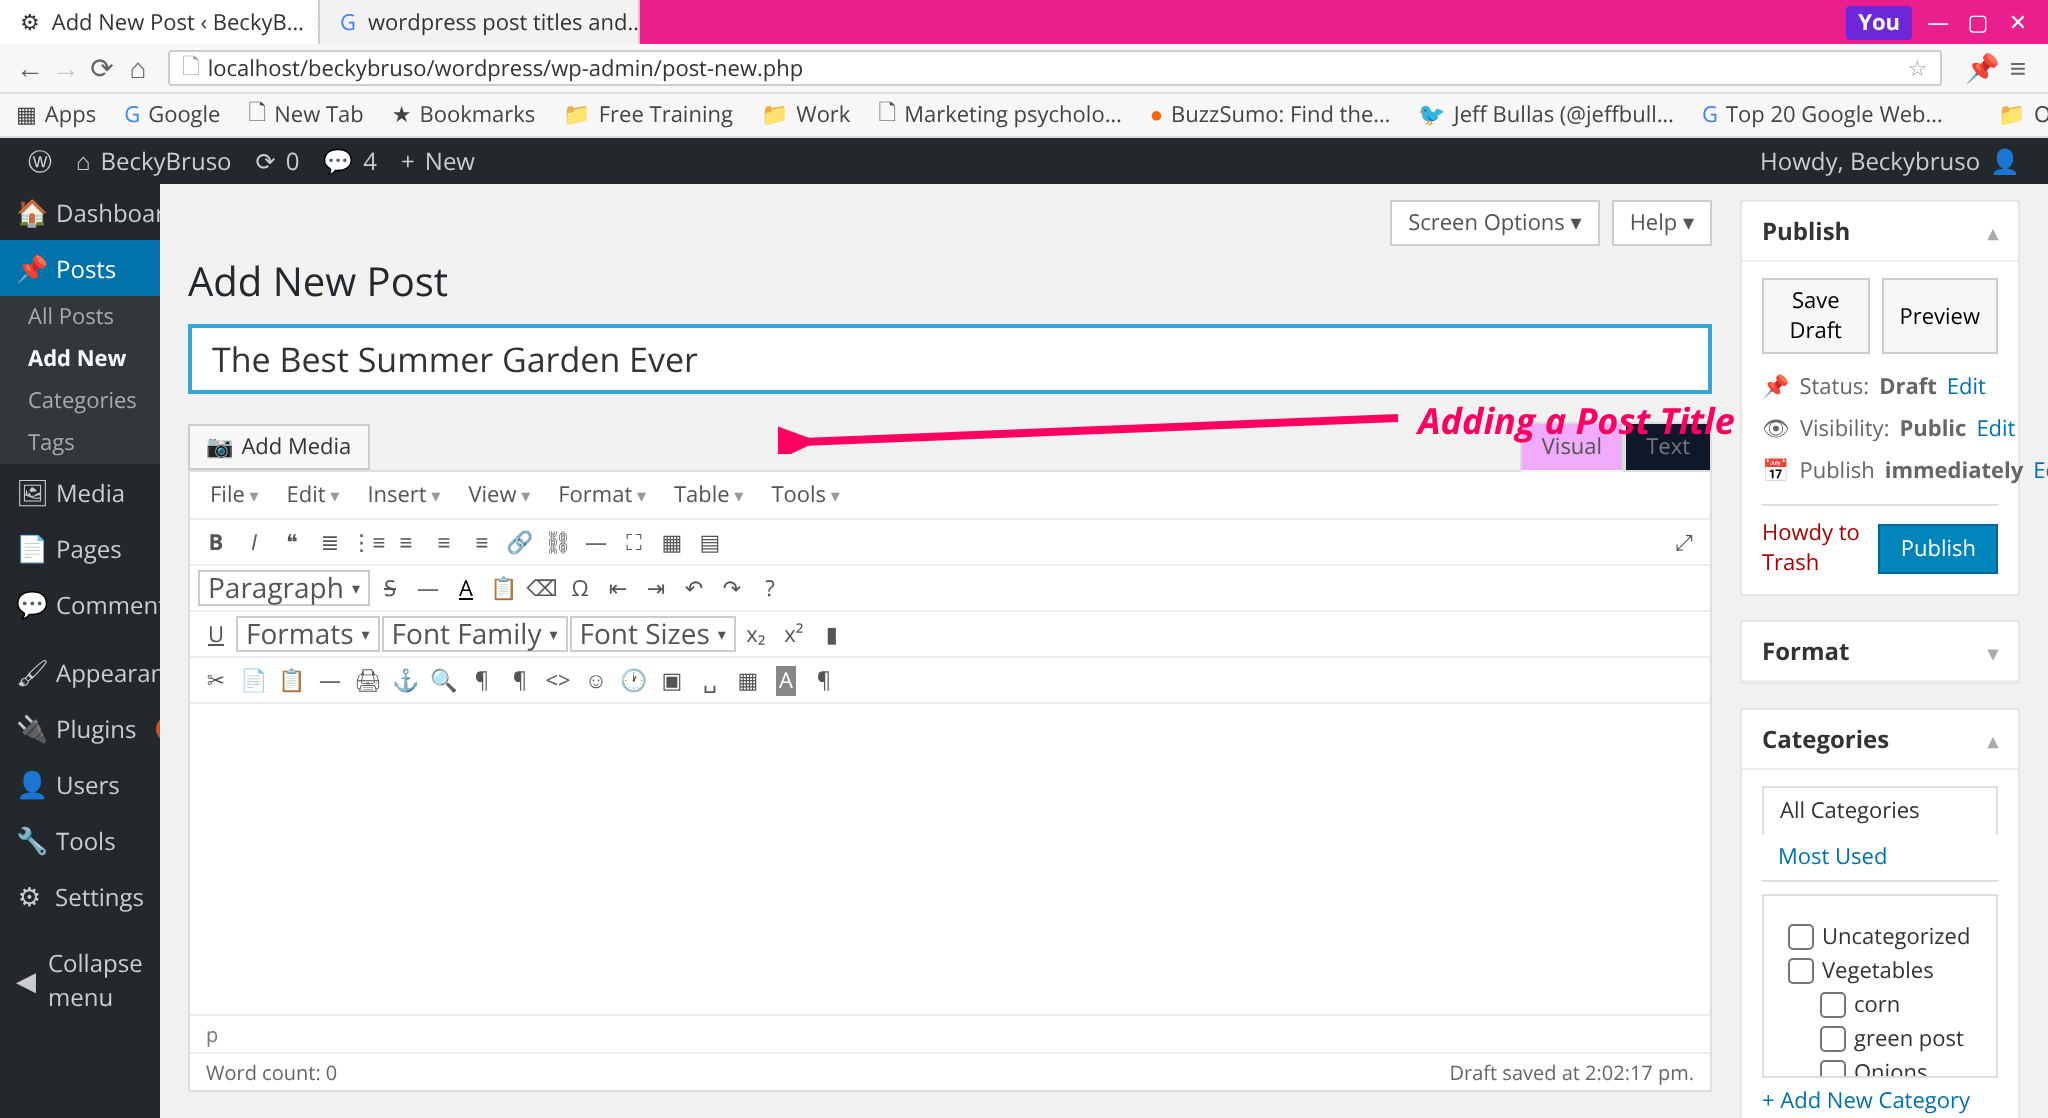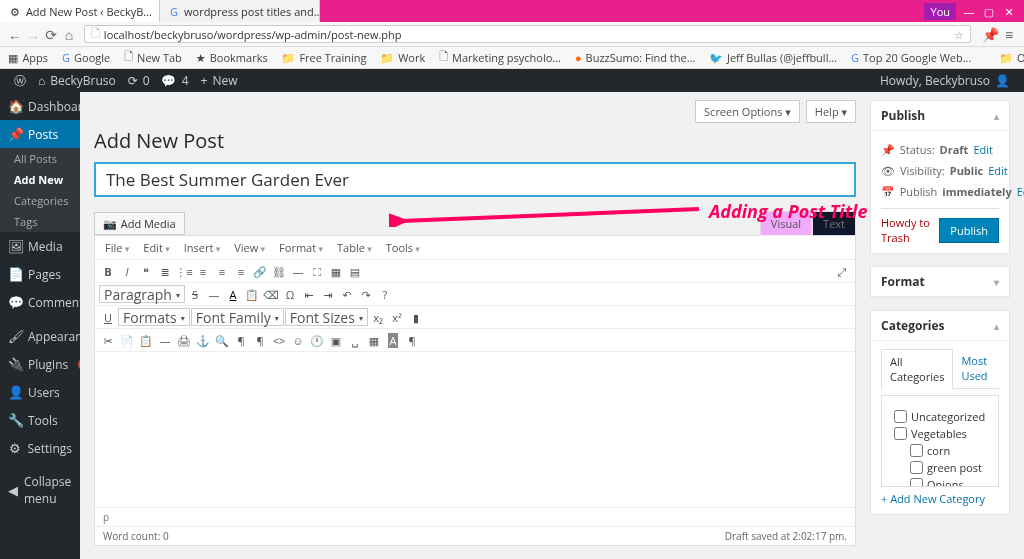--- a/index.html
+++ b/index.html
@@ -5,21 +5,21 @@
 * { margin: 0; padding: 0; box-sizing: border-box; font-family: -apple-system, "Open Sans", sans-serif; }
 body { background: #f1f1f1; font-size: 13px; color: #333; overflow: hidden; }
 
 
 .chrome-bar { height: 22px; background: #e81f8d; display: flex; align-items: center; }
 .tabs { display: flex; height: 22px; }
 .tab { background: #f2f2f2; padding: 3px 10px; font-size: 11px; display: flex; align-items: center; gap: 6px; border-right: 1px solid #ccc; max-width: 160px; overflow: hidden; white-space: nowrap; }
 .tab.active { background: #fff; }
 .tab .x { color: #888; }
 .chrome-right { margin-left: auto; display: flex; align-items: center; gap: 6px; padding-right: 8px; font-size: 11px; }
-.you-badge { background: #a21caf; color: #fff; padding: 1px 6px; border-radius: 2px; }
+.you-badge { background: #6d28d9; color: #fff; padding: 1px 6px; border-radius: 2px; font-weight: bold; }
 .win-btn { color: #fff; width: 14px; text-align: center; }
 
 .addr-bar { height: 25px; background: #f7f7f7; display: flex; align-items: center; padding: 0 6px; border-bottom: 1px solid #ddd; }
 .nav-btn { width: 18px; text-align: center; color: #666; font-size: 14px; }
 .url-box { flex: 1; height: 18px; background: #fff; border: 1px solid #ccc; border-radius: 2px; margin: 0 6px; padding: 0 6px; font-size: 11px; color: #333; display: flex; align-items: center; }
 .pin-icon { color: #c0392b; font-size: 14px; margin-left: 6px; }
 
 .bm-bar { height: 22px; background: #f7f7f7; display: flex; align-items: center; padding: 0 8px; font-size: 11px; gap: 14px; border-bottom: 1px solid #ddd; }
 .bm-bar .item { display: flex; align-items: center; gap: 4px; color: #444; white-space: nowrap; }
 .bm-bar .spacer { flex: 1; }
@@ -83,21 +83,21 @@
 .metabox .body { padding: 8px 10px; font-size: 11px; }
 .pub-row { display: flex; align-items: center; gap: 5px; padding: 3px 0; color: #666; }
 .pub-row a { color: #0073aa; text-decoration: none; }
 .pub-actions { border-top: 1px solid #ddd; margin-top: 6px; padding-top: 6px; display: flex; align-items: center; }
 .trash { color: #a00; font-size: 11px; text-decoration: none; }
 .btn-primary { margin-left: auto; background: #0085ba; color: #fff; border: 1px solid #006799; padding: 4px 10px; font-size: 11px; cursor: pointer; }
 .btn-secondary { background: #f7f7f7; border: 1px solid #ccc; padding: 3px 8px; font-size: 11px; cursor: pointer; }
 .pub-top { display: flex; gap: 6px; margin-bottom: 6px; }
 .pub-top .r { margin-left: auto; }
 
-.cat-tabs { display: flex; font-size: 11px; border-bottom: 1px solid #ddd; margin-bottom: 6px; }
+.cat-tabs { display: flex; font-size: 11px; border-bottom: 1px solid #ddd; margin-bottom: 6px; flex-direction: column; }
 .cat-tabs span { padding: 4px 8px; cursor: pointer; }
 .cat-tabs .active { border: 1px solid #ddd; border-bottom-color: #fff; margin-bottom: -1px; background: #fff; }
 .cat-tabs .link { color: #0073aa; }
 .cat-list { max-height: 92px; overflow-y: auto; border: 1px solid #ddd; padding: 12px; }
 .cat-item { display: flex; align-items: center; gap: 4px; padding: 1px 0; font-size: 11px; }
 .cat-item.child { padding-left: 16px; }
 .add-cat { color: #0073aa; font-size: 11px; text-decoration: none; display: block; margin-top: 4px; }
 
 ::-webkit-scrollbar { width: 10px; }
 ::-webkit-scrollbar-thumb { background: #c1c1c1; }
@@ -358,20 +358,24 @@
       </div>
     </div>
 
     <div class="main-right">
       <div class="metabox">
         <h3>
             <span>Publish</span>
             <span class="tog">▴</span>
           </h3>
         <div class="body">
+          <div class="pub-top">
+            <button class="btn-secondary">Save Draft</button>
+            <button class="btn-secondary r">Preview</button>
+          </div>
           <div class="pub-row">
               <span>📌</span>
               <span>Status:</span> 
               <b>Draft</b> 
               <a href="#">Edit</a>
             </div>
           <div class="pub-row">
               <span>👁</span>
               <span>Visibility:</span> 
               <b>Public</b> 

